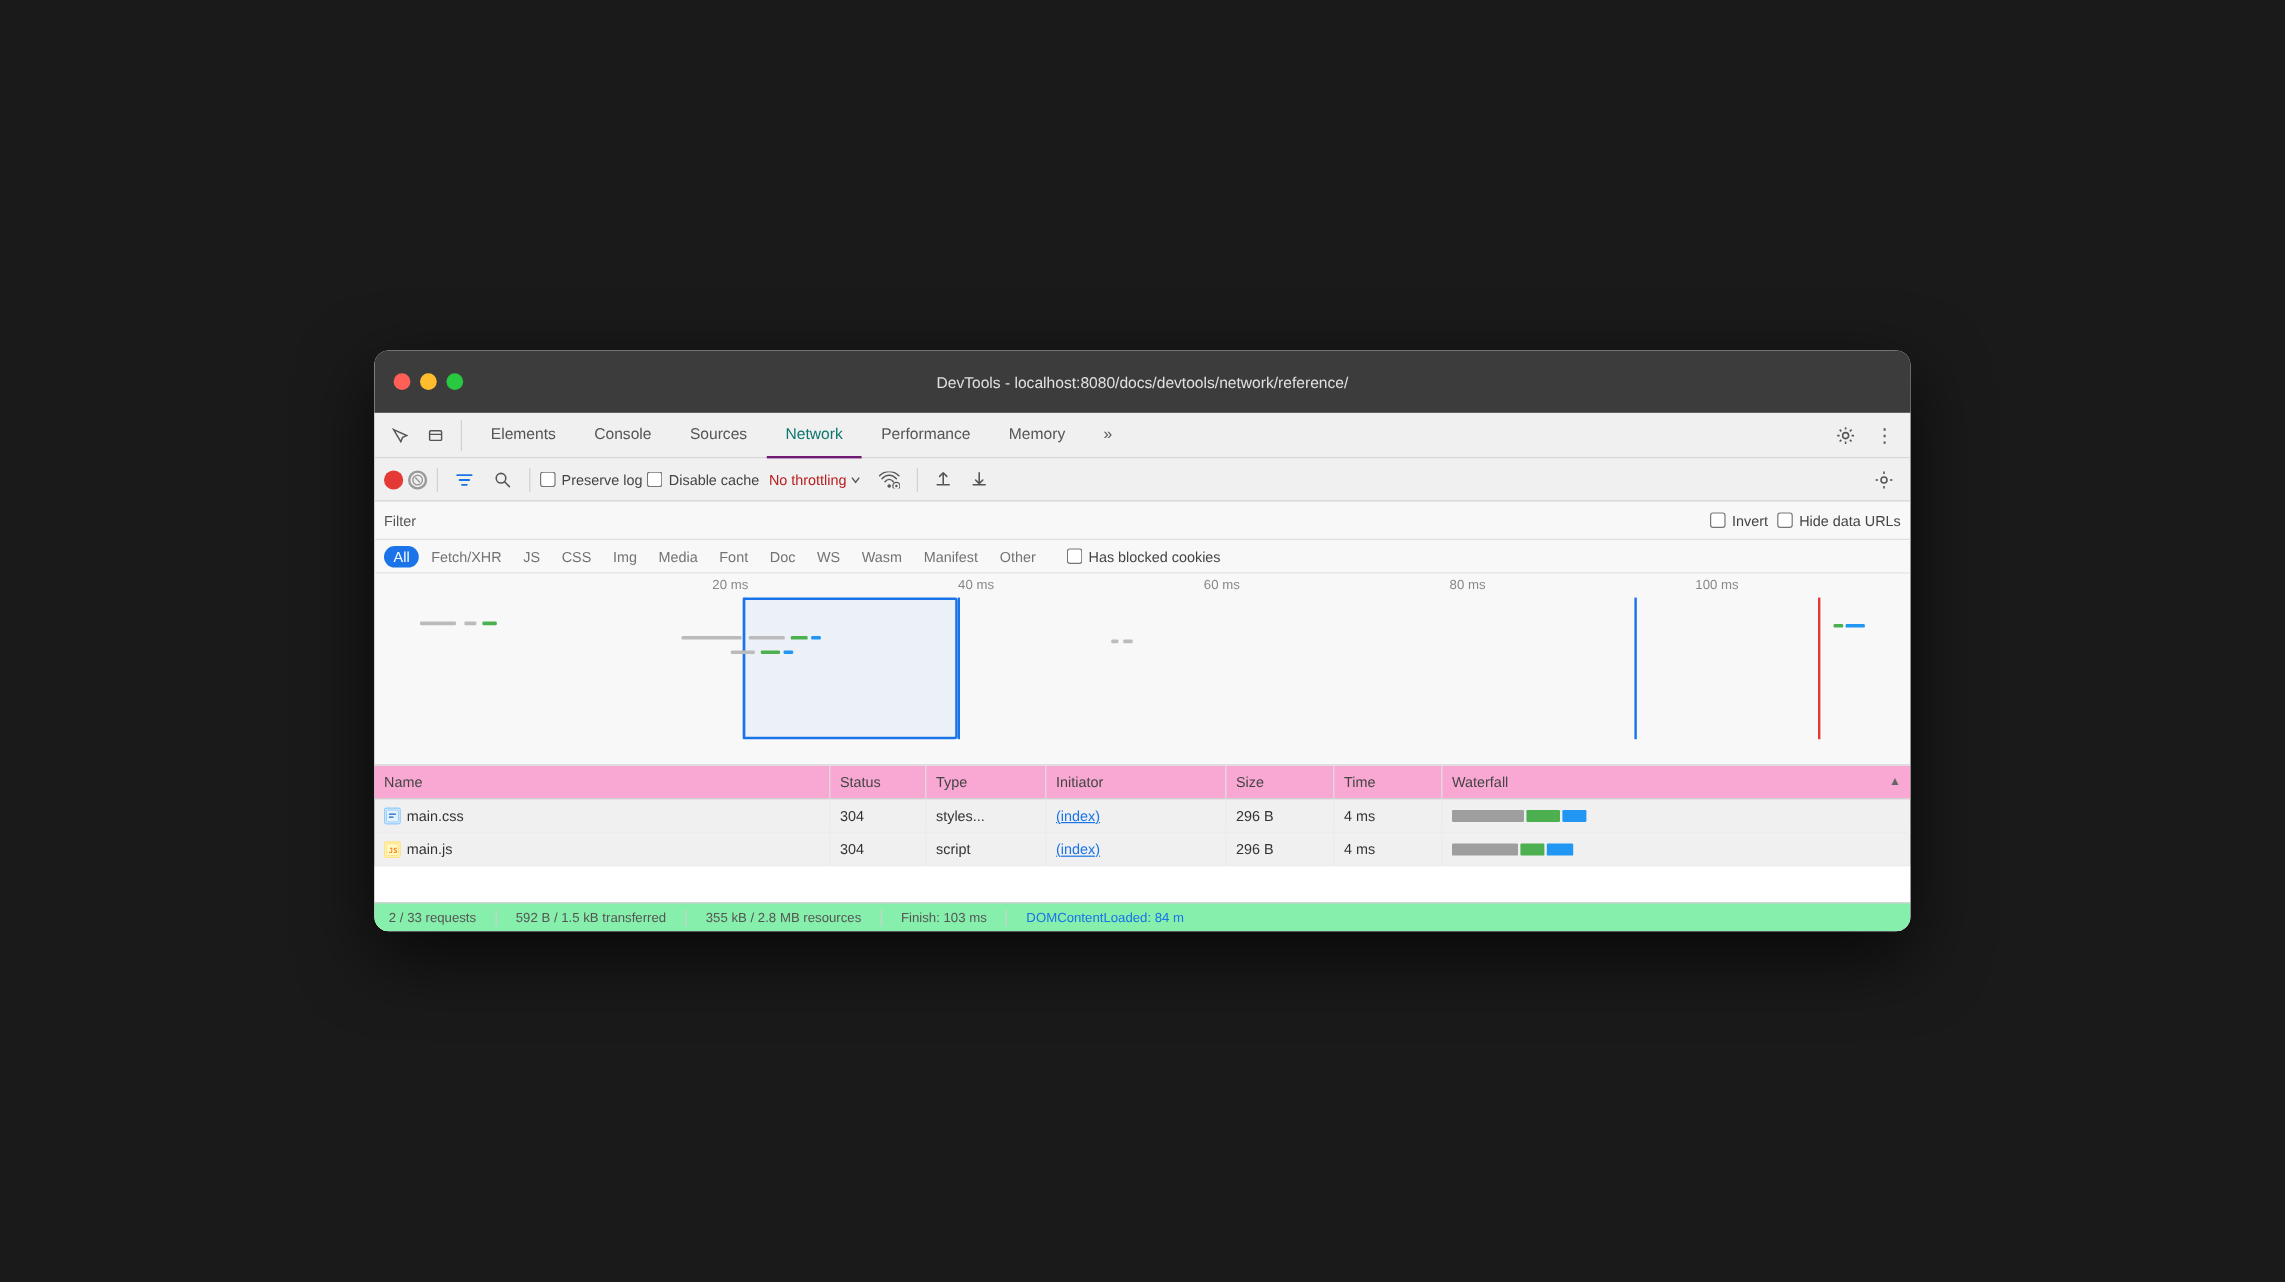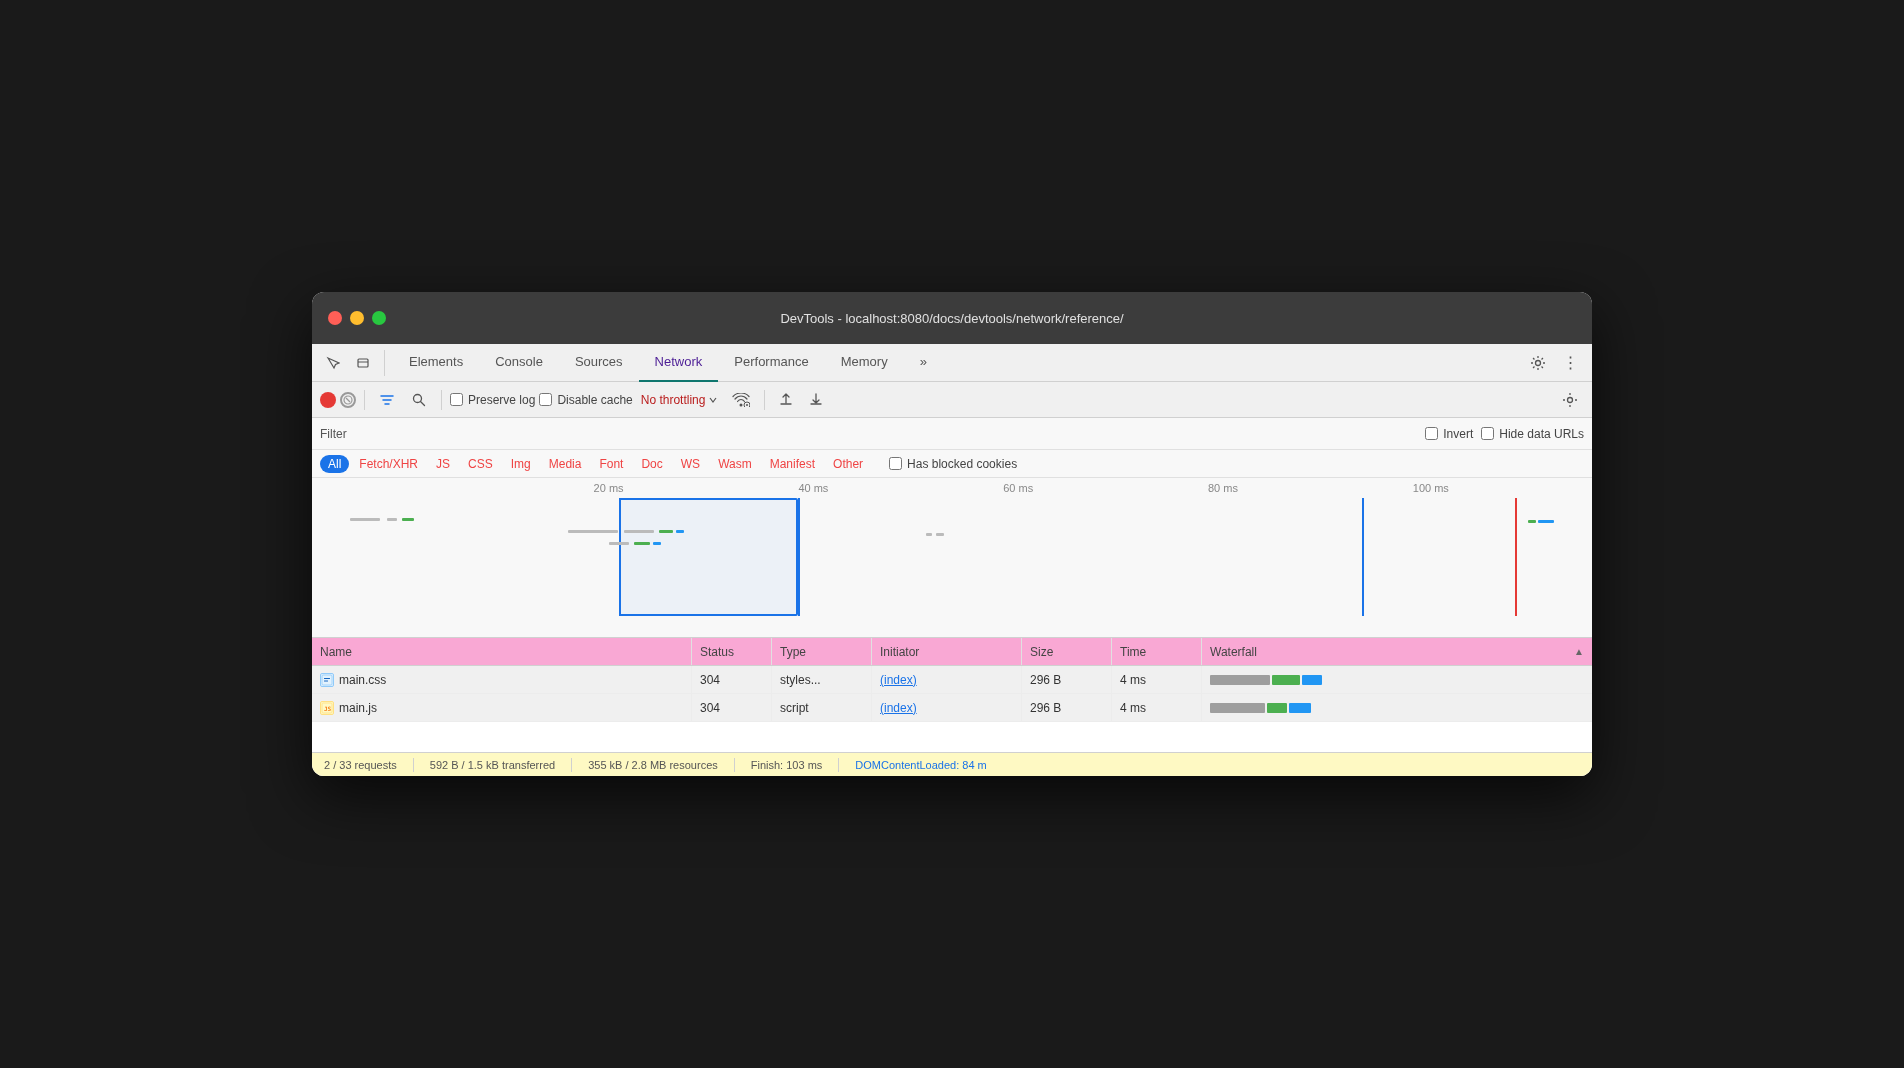--- a/index.html
+++ b/index.html
@@ -88,22 +88,22 @@
       height: 38px;
       display: flex;
       align-items: center;
       font-size: 13px;
       color: #555;
       cursor: pointer;
       border-bottom: 2px solid transparent;
       white-space: nowrap;
     }
     .tab.active {
-      color: #4c1d95;
-      border-bottom: 2px solid #0f766e;
+      color: #0f766e;
+      border-bottom: 2px solid #701a75;
       font-weight: 500;
     }
     .tabs-right {
       display: flex;
       align-items: center;
       gap: 4px;
       margin-left: auto;
     }
     .icon-btn {
       width: 28px;
@@ -197,21 +197,21 @@
       height: 28px;
       padding: 0 8px;
       gap: 2px;
       border-bottom: 1px solid #e0e0e0;
       font-size: 12px;
     }
     .filter-type {
       padding: 2px 8px;
       border-radius: 12px;
       cursor: pointer;
-      color: #ef4444;
+      color: #737373;
       white-space: nowrap;
     }
     .filter-type.active {
       background: #1a73e8;
       color: white;
     }
     .blocked-requests-bar {
       background: #f8f8f8;
       display: flex;
       align-items: center;
@@ -336,21 +336,21 @@
       height: 10px;
       background: #4caf50;
       border-radius: 1px;
     }
     .wf-blue {
       height: 10px;
       background: #2196f3;
       border-radius: 1px;
     }
     .status-bar {
-      background: #fef9c3;
+      background: #86efac;
       border-top: 1px solid #d0d0d0;
       height: 24px;
       display: flex;
       align-items: center;
       padding: 0 12px;
       font-size: 11px;
       color: #555;
       gap: 16px;
     }
     .status-divider {

